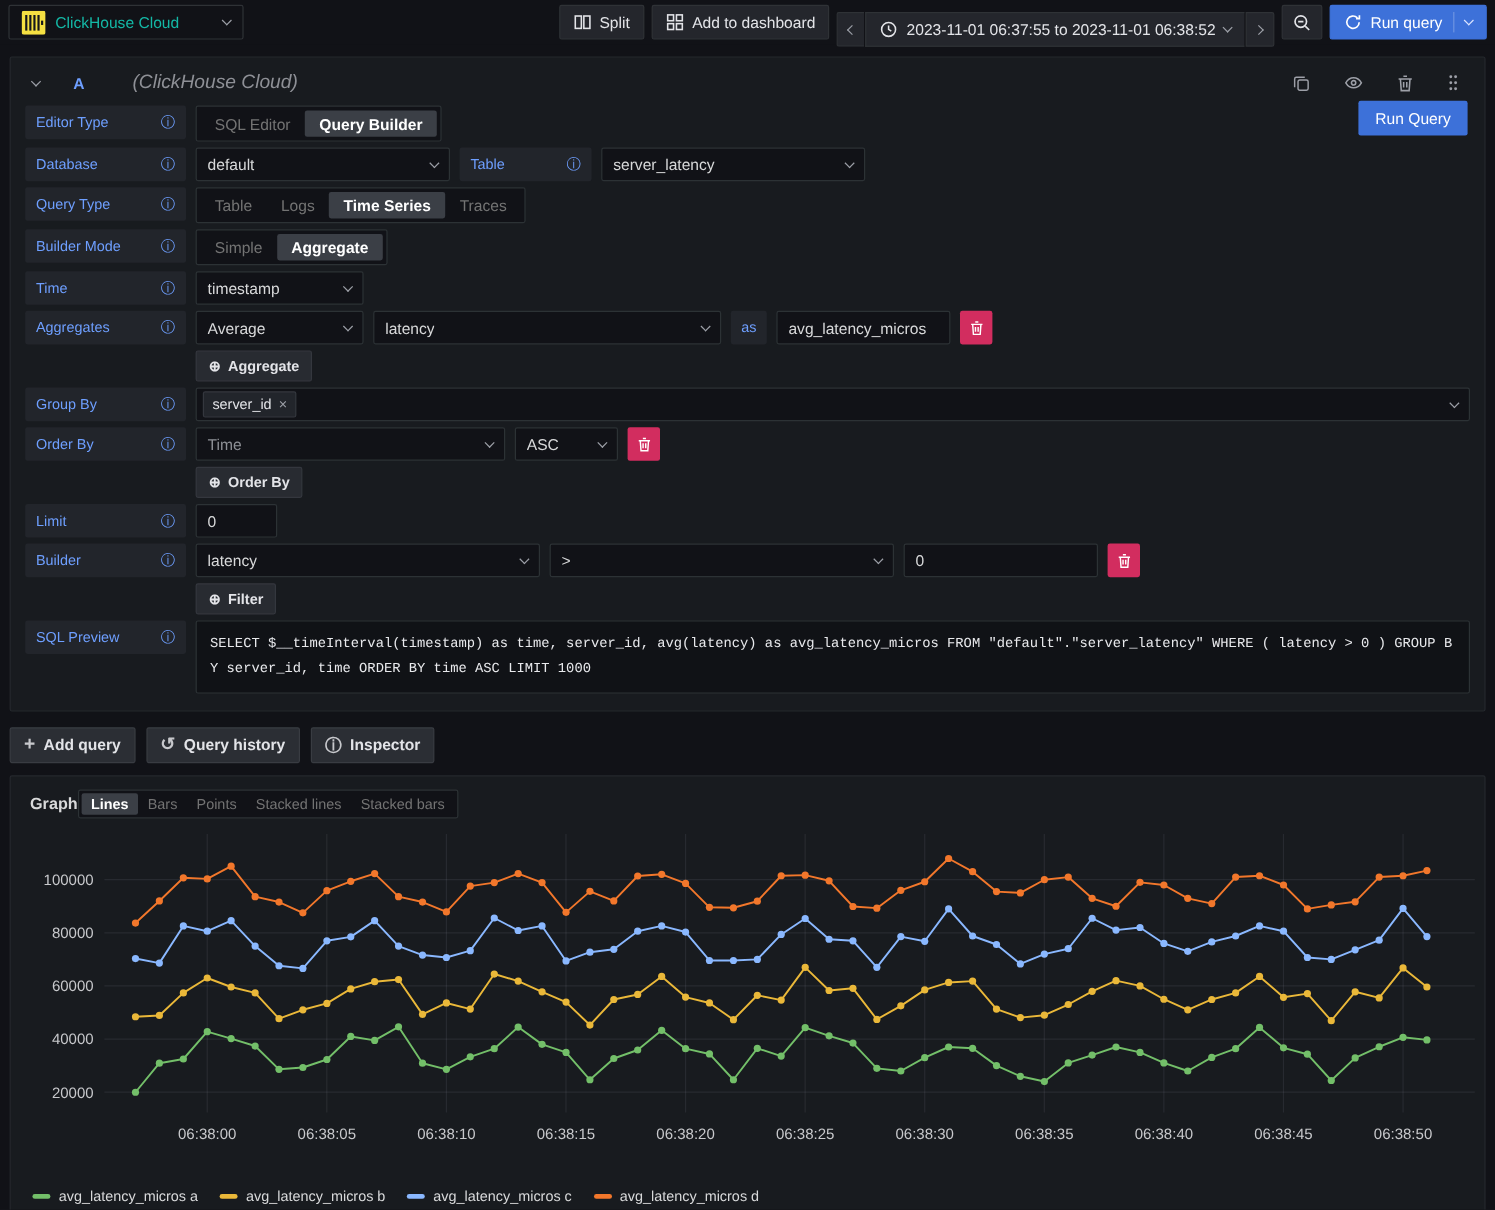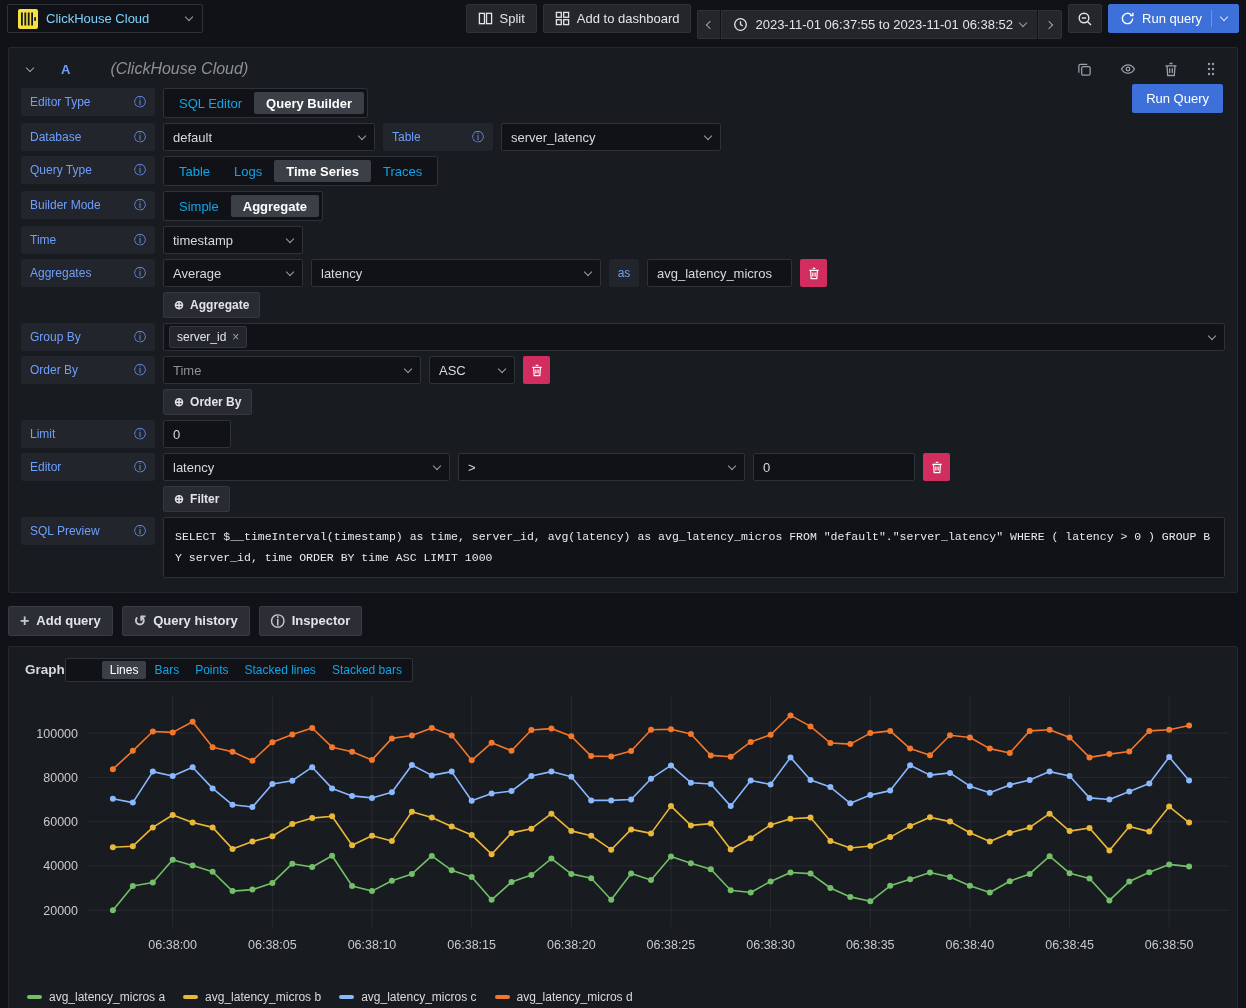--- a/index.html
+++ b/index.html
@@ -7,21 +7,21 @@
   body {
     width:1246px; height:1008px; overflow:hidden;
     background:#111217; color:#ccccdc;
     font-family:"Liberation Sans", sans-serif; font-size:13px;
   }
   
   .topbar { height:37px; display:flex; align-items:center; justify-content:space-between; padding:0 7px; background:#111217;}
   .tb-left, .tb-right { display:flex; align-items:center; gap:6px; }
   .ds-picker { display:flex; align-items:center; gap:8px; height:29px; min-width:196px;
     border:1px solid #2f3236; border-radius:2px; padding:0 10px; background:#111217; cursor:pointer;}
-  .ds-picker .name { color:#7dd3fc; font-weight:500; }
+  .ds-picker .name { color:#14b8a6; font-weight:500; }
   .btn { display:inline-flex; align-items:center; gap:7px; height:29px; padding:0 11px;
     background:#24262c; border:1px solid #2f3236; border-radius:2px; color:#e3e4e8;
     font-weight:500; cursor:pointer; white-space:nowrap;}
   .btn.icon-only { padding:0 8px; }
   .tp-group { display:flex; align-items:center; gap:1px;margin-top:12px; }
   .tp-group .btn { border-radius:0; border-right-width:0; }
   .tp-group .btn:first-child { border-radius:2px 0 0 2px; }
   .tp-group .btn:last-child { border-radius:0 2px 2px 0; border-right-width:1px; }
   .btn.primary { background:#3d71d9; border-color:#3d71d9; color:#fff; }
   .btn.primary .divider { width:1px; height:17px; background:rgba(255,255,255,.25); margin:0 2px;}
@@ -45,21 +45,21 @@
   
   .rows { display:flex; flex-direction:column; gap:5px; margin-top:4px; }
   .row { display:flex; align-items:flex-start; gap:8px; }
   .chip { width:134px; min-width:134px; height:28px; background:#22252b; border-radius:2px;
     display:flex; align-items:center; justify-content:space-between; padding:0 9px;
     color:#6e9fff; font-size:12px; font-weight:500; }
   .chip .info { font-size:12px; color:#6e9fff; font-weight:400;}
   .radio-group { display:inline-flex; align-items:center; background:#111217;
     border:1px solid #2c3235; border-radius:2px; padding:3px; height:30px;}
   .radio-group .ropt { padding:2px 12px; height:22px; display:inline-flex; align-items:center;
-    color:#0ea5e9; border-radius:2px; cursor:pointer; font-size:13px;}
+    color:#737373; border-radius:2px; cursor:pointer; font-size:13px;}
   .radio-group .ropt.on { background:#3b3f46; color:#ffffff; font-weight:700; }
   .select, .input { height:28px; background:#111217; border:1px solid #2c3235; border-radius:2px;
     display:flex; align-items:center; padding:0 9px; color:#d8d9da; cursor:pointer;}
   .select { justify-content:space-between; gap:8px;}
   .select .val { white-space:nowrap; overflow:hidden; }
   .select .val.placeholder { color:#8e9096; }
   .input { cursor:text; }
   .as-chip { height:28px; min-width:30px; background:#22252b; border-radius:2px; color:#6e9fff;
     display:flex; align-items:center; justify-content:center; font-size:12px; font-weight:500;}
   .danger-btn { width:27px; height:28px; background:#d22d5f; border-radius:2px; display:flex;
@@ -77,21 +77,21 @@
     padding:8px 11px; line-height:1.85; word-break:break-all; min-height:56px;}
   
   .footer-row { display:flex; gap:9px; margin:13px 8px 0 8px; }
   .footer-row .btn { background:#2b2e34; border-color:#393c42; height:30px; font-weight:600;}
   
   .gpanel { height:369px; padding:8px 16px 6px 16px; display:flex; flex-direction:column; }
   .ghead { display:flex; align-items:center; height:30px; }
   .gtitle { font-weight:600; color:#d8d9da; font-size:13.5px; }
   .radio-group.small { height:24px; padding:2px; }
   .radio-group.small .ropt { font-size:12px; padding:1px 8px; height:18px; }
-  .radio-group.small .ropt.on { font-weight:400;margin-left:34px; }
+  .radio-group.small .ropt.on { font-weight:700; }
   #chart { flex:1; position:relative; }
   .legend { display:flex; gap:18px; align-items:center; height:22px; padding-left:2px;}
   .legend-item { display:flex; align-items:center; gap:7px; font-size:12px; color:#d8d9da; cursor:pointer;}
   .legend-swatch { width:15px; height:4px; border-radius:2px; }
   svg text { font-family:"Liberation Sans",sans-serif; }
 </style>
 </head>
 <body>
 
 <div class="topbar">
@@ -355,21 +355,21 @@
         <span>Limit</span>
         <span class="info">ⓘ</span>
       </div>
       <div class="input" style="width:68px">
         <span>0</span>
       </div>
     </div>
 
     <div class="row">
       <div class="chip">
-        <span>Editor</span>
+        <span>Builder</span>
         <span class="info">ⓘ</span>
       </div>
       <div class="select" style="width:287px">
         <span class="val">latency</span>
         <span class="chev"></span>
       </div>
       <div class="select" style="width:287px">
         <span class="val">&gt;</span>
         <span class="chev"></span>
       </div>

